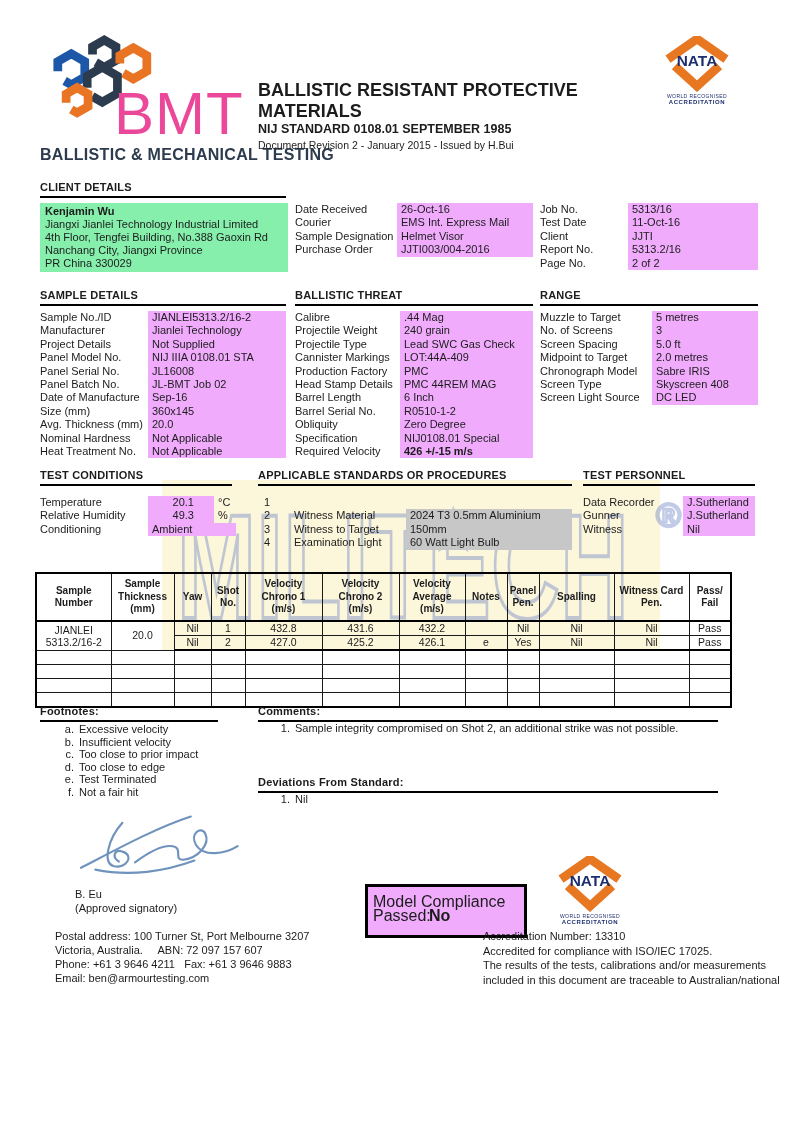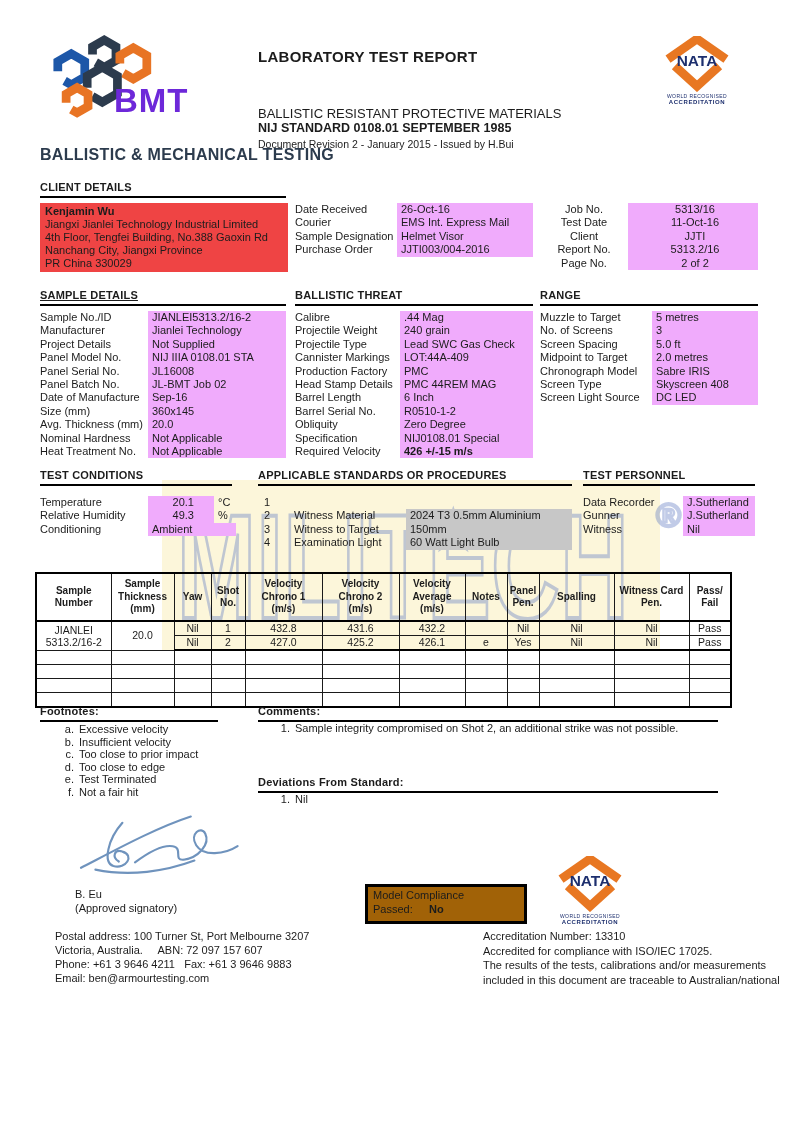--- a/index.html
+++ b/index.html
@@ -15,27 +15,27 @@
            color:transparent;-webkit-text-stroke:4px rgba(108,132,198,0.42);
            letter-spacing:1px;transform:scaleX(0.64);transform-origin:left top;white-space:nowrap;}
   .wm-star{position:absolute;left:386px;top:500px;font-size:52px;color:transparent;
            -webkit-text-stroke:3px rgba(108,132,198,0.42);}
   .wm-reg{position:absolute;left:612px;top:496px;font-size:34px;font-weight:bold;color:transparent;
           -webkit-text-stroke:2.5px rgba(108,132,198,0.42);}
 
   
   .bmt-logo{left:40px;top:28px;width:210px;height:140px;}
   .bmt-hex{position:absolute;left:8px;top:2px;width:128px;height:90px;}
-  .bmt-word{position:absolute;left:74px;top:56px;font-size:33px;font-weight:bold;color:#6d28d9;
+  .bmt-word{position:absolute;left:74px;top:56px;font-size:60px;font-weight:normal;color:#ec4899;
             letter-spacing:1px;line-height:1;}
   .bmt-tag{position:absolute;left:0px;top:118px;width:210px;font-size:16px;font-weight:bold;
            color:#2c3b4d;letter-spacing:0.3px;white-space:nowrap;}
   .titles{left:258px;top:48px;width:400px;}
   .t-main{font-size:15px;font-weight:bold;letter-spacing:0.3px;}
-  .t-sub1{margin-top:41px;font-size:13px;font-weight:normal;}
+  .t-sub1{margin-top:32px;font-size:18px;font-weight:bold;}
   .t-sub2{font-size:12.5px;font-weight:bold;}
   .t-rev{margin-top:3px;font-size:10.5px;}
   .nata{width:90px;text-align:center;}
   .nata-svg{width:74px;height:56px;display:block;margin:0 auto;}
   .nata-or{fill:none;stroke:#e87722;stroke-width:9;stroke-linejoin:miter;}
   .nata-word{font-size:16px;font-weight:bold;fill:#1d2f6e;text-anchor:middle;
              font-family:"Liberation Sans",sans-serif;}
   .nata-cap1{font-size:5px;color:#1d2f6e;margin-top:1px;letter-spacing:0.4px;}
   .nata-cap2{font-size:6px;font-weight:bold;color:#1d2f6e;letter-spacing:0.6px;}
 
@@ -53,21 +53,21 @@
   .kv-value.tc-text{flex:none;width:84px;}
   .kv-unit{margin-left:4px;}
   .sec-shipping .kv-label{width:102px;}
   .sec-job .kv-label{width:88px;}
   .sec-sample .kv-label{width:108px;}
   .sec-threat .kv-label{width:105px;}
   .sec-range .kv-label{width:112px;}
   .sec-conditions .kv-label{width:108px;}
   .sec-personnel .kv-label{width:100px;}
 
-  .client-box{position:absolute;background:#ef4444;padding:2px 5px;line-height:13px;}
+  .client-box{position:absolute;background:#86efac;padding:2px 5px;line-height:13px;}
   .client-box .line{white-space:nowrap;}
   .client-box .line:first-child{font-weight:bold;}
 
   .std{position:absolute;}
   .std-row{display:flex;height:13.4px;line-height:13.4px;font-size:11px;white-space:nowrap;}
   .std-num{width:30px;padding-left:6px;flex:none;}
   .std-label{width:112px;flex:none;}
   .std-label.wide{flex:1;}
   .std-value{flex:1;background:#c7c7c7;padding-left:4px;}
 
@@ -85,21 +85,21 @@
   .notes{position:absolute;}
   .fn-row{display:flex;font-size:11px;line-height:12.6px;white-space:nowrap;}
   .fn-num{width:22px;text-align:right;margin-right:5px;flex:none;}
 
   
   .sig-svg{left:58px;top:812px;width:235px;height:72px;}
   .sig-stroke{fill:none;stroke:#6f93bd;stroke-width:2.4;stroke-linecap:round;}
   .sig-name{left:75px;top:888px;font-size:11px;}
   .sig-role{left:75px;top:902px;font-size:11px;}
   .compliance{left:365px;top:884px;width:146px;height:32px;border:3px solid #000;
-              padding:1px 5px;font-size:11px;line-height:14px;background:#a16207;}
+              padding:8px 5px;font-size:16px;line-height:14px;background:#f0abfc;}
   .comp-l2 span:first-child{display:inline-block;width:56px;}
   .comp-val{font-weight:bold;}
   .footer{line-height:14px;font-size:11px;}
   .footer .line{white-space:pre-wrap;}
 </style>
 </head>
 <body>
 
 <div class="page">
 
@@ -116,38 +116,37 @@
       <polygon points="88,18 101.9,26 101.9,42 88,50 74.1,42 74.1,26" fill="none" stroke="#e87424" stroke-width="9" stroke-dasharray="60 12"></polygon>
       <polygon points="24,24 37.9,32 37.9,48 24,56 10.1,48 10.1,32" fill="none" stroke="#1d57a8" stroke-width="9" stroke-dasharray="56 14"></polygon>
       <polygon points="56,38 71.6,47 71.6,65 56,74 40.4,65 40.4,47" fill="none" stroke="#2c3b4d" stroke-width="9" stroke-dasharray="66 12"></polygon>
       <polygon points="30,59 41.3,65.5 41.3,78.5 30,85 18.7,78.5 18.7,65.5" fill="none" stroke="#e87424" stroke-width="9" stroke-dasharray="46 10"></polygon>
     </svg>
     <div class="bmt-word">BMT</div>
     <div class="bmt-tag">BALLISTIC &amp; MECHANICAL TESTING</div>
   </div>
 
   <div class="titles">
-    <div class="t-main">LABORATORY TEST REPORT</div>
     <div class="t-sub1">BALLISTIC RESISTANT PROTECTIVE MATERIALS</div>
     <div class="t-sub2">NIJ STANDARD 0108.01 SEPTEMBER 1985</div>
     <div class="t-rev">Document Revision 2 - January 2015 - Issued by H.Bui</div>
   </div>
 
   <div class="nata" style="left:652px;top:36px;">
     <svg class="nata-svg" viewBox="0 0 76 58">
       <path class="nata-or" d="M8 24 L38 3 L68 24"></path>
       <path class="nata-or" d="M15 31 L38 52 L61 31"></path>
       <text class="nata-word" x="38" y="31">NATA</text>
     </svg>
     <div class="nata-cap1">WORLD RECOGNISED</div>
     <div class="nata-cap2">ACCREDITATION</div>
   </div>
 
   <div class="sec-h" style="left:40px;top:181px;width:246px;">CLIENT DETAILS</div>
-  <div class="sec-h" style="left:40px;top:289px;width:246px;text-decoration:underline;">SAMPLE DETAILS</div>
+  <div class="sec-h" style="left:40px;top:289px;width:246px;">SAMPLE DETAILS</div>
   <div class="sec-h" style="left:295px;top:289px;width:238px;">BALLISTIC THREAT</div>
   <div class="sec-h" style="left:540px;top:289px;width:218px;">RANGE</div>
   <div class="sec-h" style="left:40px;top:469px;width:192px;">TEST CONDITIONS</div>
   <div class="sec-h" style="left:258px;top:469px;width:314px;">APPLICABLE STANDARDS OR PROCEDURES</div>
   <div class="sec-h" style="left:583px;top:469px;width:172px;">TEST PERSONNEL</div>
 
   <div class="client-box" style="left:40px;top:203px;width:238px;">
       <div class="line">Kenjamin Wu</div>
       <div class="line">Jiangxi Jianlei Technology Industrial Limited</div>
       <div class="line">4th Floor, Tengfei Building, No.388 Gaoxin Rd</div>
@@ -165,21 +164,21 @@
       </div>
       <div class="kv-row">
         <span class="kv-label">Sample Designation</span>
         <span class="kv-value">Helmet Visor</span>
       </div>
       <div class="kv-row">
         <span class="kv-label">Purchase Order</span>
         <span class="kv-value">JJTI003/004-2016</span>
       </div>
     </div>
-  <div class="kv sec-job" style="left:540px;top:203px;width:218px;text-align:center;">
+  <div class="kv sec-job" style="left:540px;top:203px;width:218px;">
       <div class="kv-row">
         <span class="kv-label">Job No.</span>
         <span class="kv-value">5313/16</span>
       </div>
       <div class="kv-row">
         <span class="kv-label">Test Date</span>
         <span class="kv-value">11-Oct-16</span>
       </div>
       <div class="kv-row">
         <span class="kv-label">Client</span>

